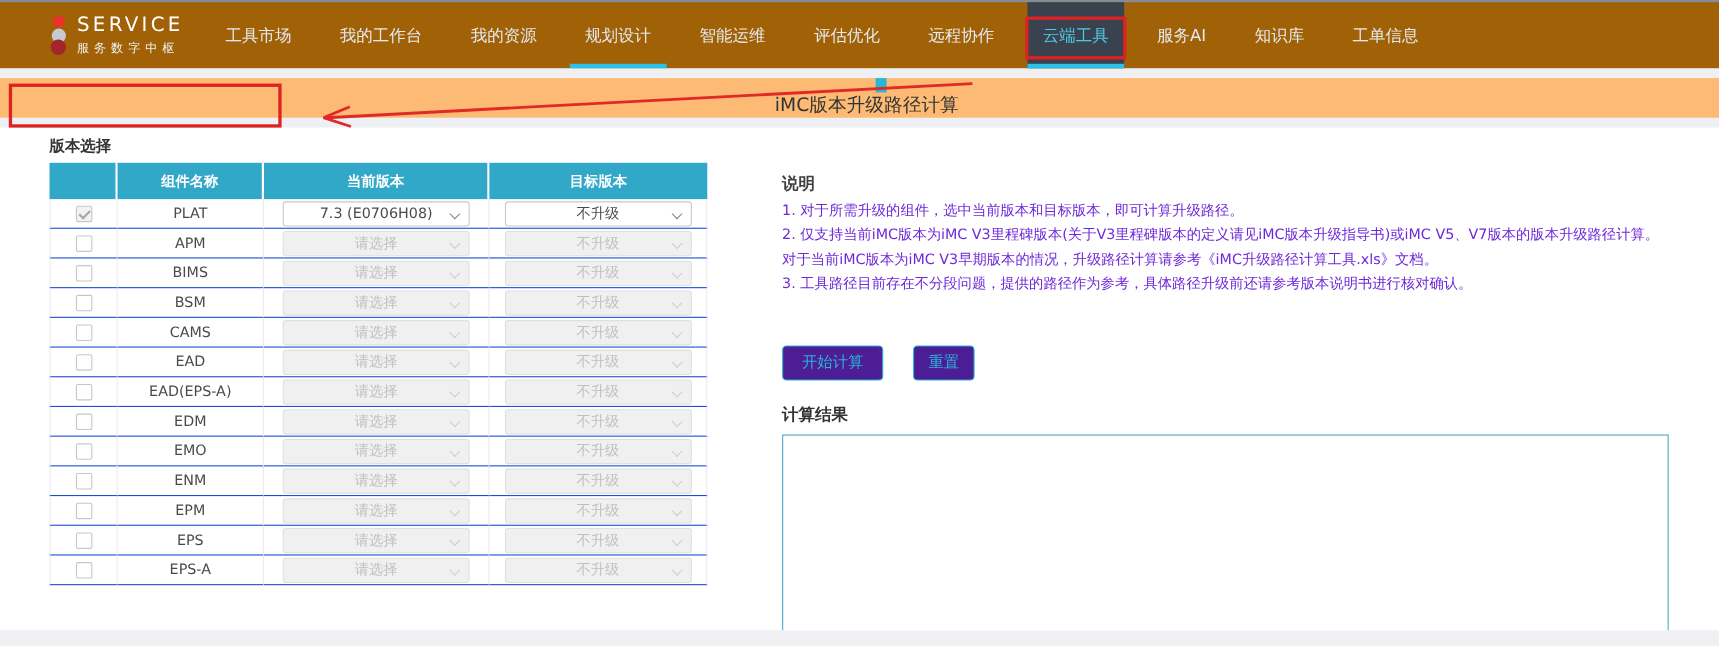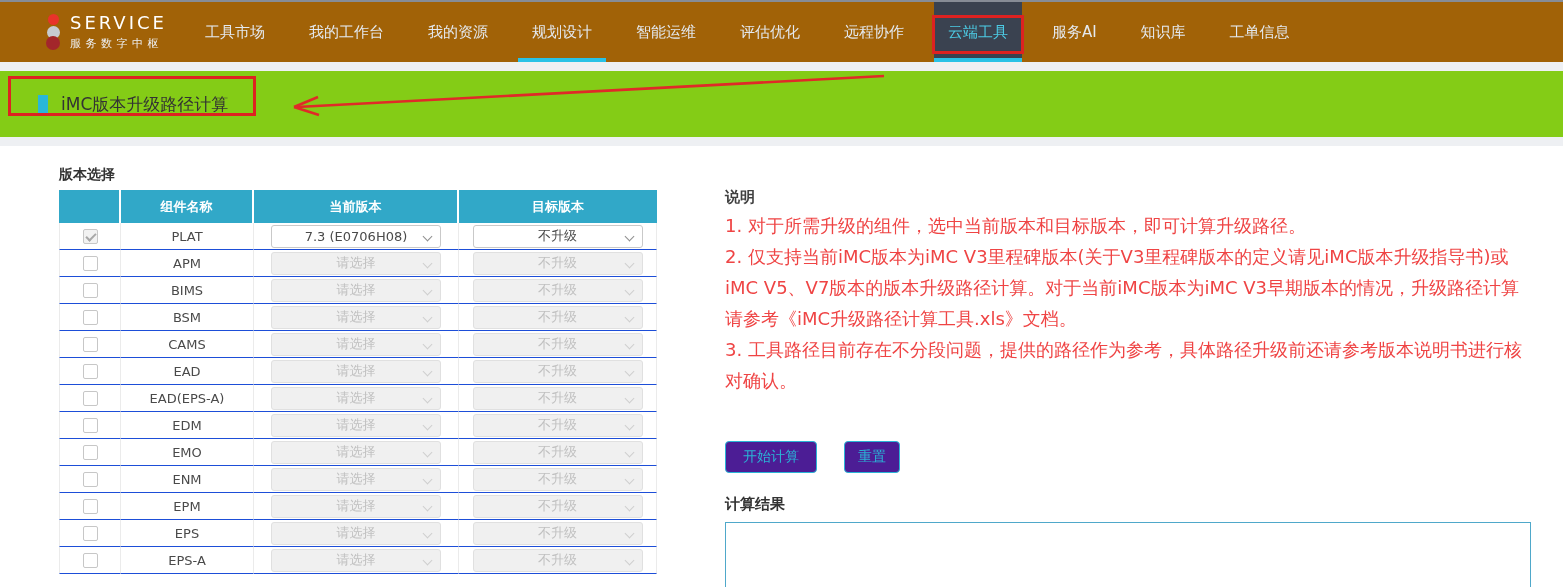--- a/index.html
+++ b/index.html
@@ -22,32 +22,32 @@
   .nav { display:flex; height:100%; }
   .nav-item { position:relative; display:flex; align-items:center;
     padding:0 14px; margin:0 8px; color:#e4e9ef; font-size:15px; cursor:pointer; white-space:nowrap; }
   .nav-item.underlined::after { content:""; position:absolute; left:0; right:0; bottom:0;
     height:4px; background:#29c2e6; }
   .nav-item.highlight { color:#4ccae3; background:#3a4250; }
   .red-frame { position:absolute; top:13px; bottom:8px; left:-2px; right:-2px;
     border:3px solid #dd2221; pointer-events:none; }
 
   
-  .subheader { margin-top:9px; height:66px; background:#84cc16; position:relative;
-    display:flex; align-items:center; }
+  .subheader { margin-top:9px; height:36px; background:#fdba74; position:relative;
+    display:flex; align-items:center;flex-direction:column; }
   .title-redbox { position:absolute; left:8px; top:5px; width:248px; height:40px;
     border:3px solid #dd2221; pointer-events:none; }
   .title-marker { width:10px; height:18px; background:#29b7d8; margin-left:38px; }
   .page-title { margin-left:13px; font-size:17px; color:#333; }
   .arrow-svg { position:absolute; left:0; top:0; width:100%; height:50px; pointer-events:none; }
 
   
   .content { margin-top:9px; background:#fff; height:457px; display:flex; overflow:hidden; }
 
-  .left-col { margin-left:59px; width:600px; padding-top:20px; flex:none; }
+  .left-col { margin-left:45px; width:600px; padding-top:8px; flex:none; }
   .section-title { font-weight:bold; font-size:14px; color:#333; margin-bottom:6px; }
 
   table.vtable { width:598px; border-collapse:separate; border-spacing:0; table-layout:fixed; }
   .vtable th { background:#31a8c8; color:#fff; font-size:13px; font-weight:bold;
     height:33px; border-right:2px solid #fff; }
   .vtable th:last-child { border-right:none; }
   .vtable col.c-check { width:62px; } .vtable col.c-name { width:133px; }
   .vtable col.c-cur { width:205px; } .vtable col.c-tgt { width:198px; }
   .vtable td { border-bottom:1px solid #1d4ed8; border-right:1px solid #ebebeb;
     height:27px; text-align:center; font-size:13px; color:#4a4a4a; }
@@ -64,21 +64,21 @@
     display:flex; align-items:center; justify-content:center; position:relative;
     background:#fff; font-size:13px; color:#4a4a4a; cursor:pointer; }
   .chev { position:absolute; right:9px; top:7px; width:7px; height:7px;
     border-left:1.5px solid #8f8f8f; border-bottom:1.5px solid #8f8f8f;
     transform:rotate(-45deg); }
   .select.disabled { background:#f0f0f0; border-color:#e0e0e0; color:#c0c0c0; cursor:default; }
   .select.disabled .chev { border-color:#cfcfcf; }
 
   .right-col { margin-left:66px; width:806px; padding-top:14px; flex:none; }
   .notes-title { font-weight:bold; font-size:15px; color:#404040; margin-bottom:4px;margin-top:28px; }
-  .note { font-size:18px; color:#ef4444; line-height:1.72; }
+  .note { font-size:13px; color:#6d28d9; line-height:1.72; }
   .btn-row { margin-top:44px; display:flex; gap:27px; }
   .btn { border:1px solid #2ab4d6; color:#2ab4d6; background:#4c1d95; border-radius:4px;
     font-size:14px; padding:6px 17px; cursor:pointer; font-family:inherit; }
   .btn.small { padding:6px 13px; }
   .result-title { font-weight:bold; font-size:15px; color:#333; margin-top:22px; }
   .result-box { margin-top:8px; border:1px solid #4fa8ca; height:400px; background:#fff; }
 </style>
 </head>
 <body>
 

